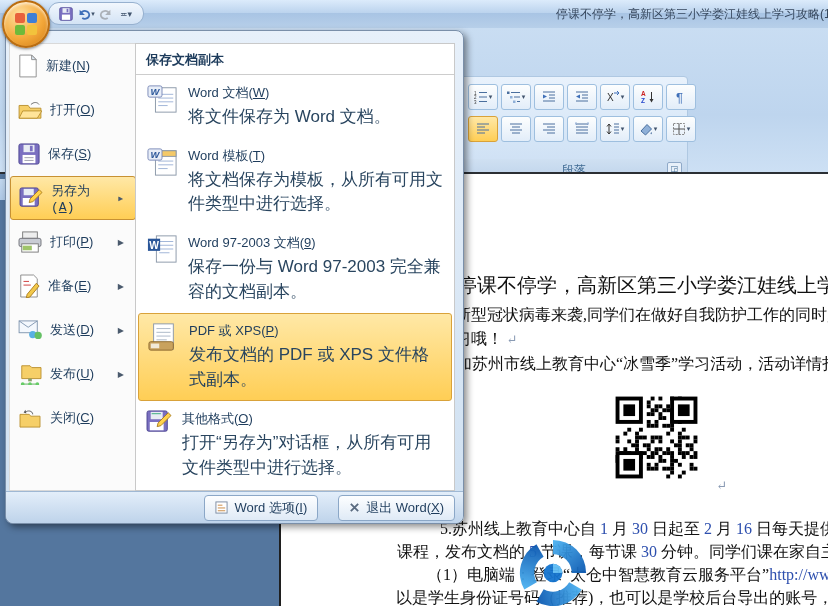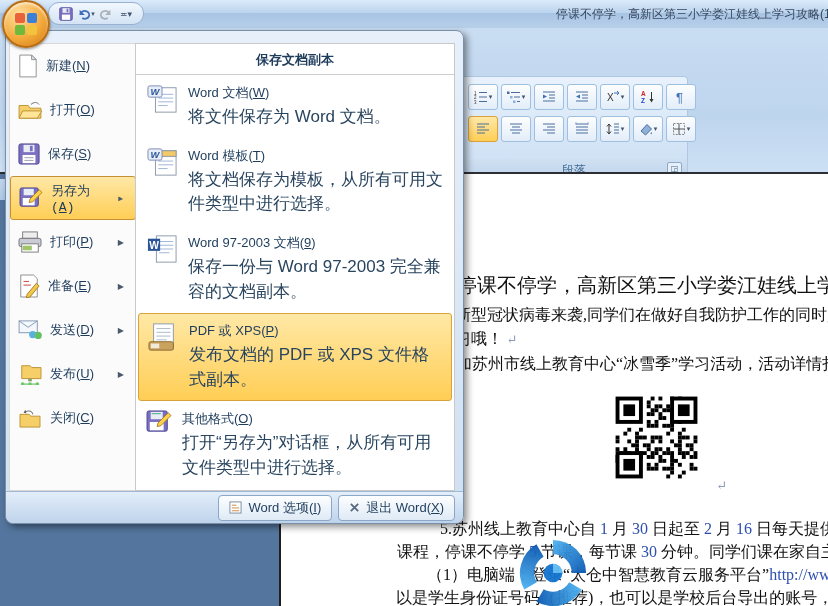--- a/index.html
+++ b/index.html
@@ -68,30 +68,30 @@
     background:linear-gradient(#e7f0fa,#cfe0f1);box-shadow:3px 3px 7px rgba(0,0,0,.45);}
   .menu-left{position:absolute;left:3px;top:12px;width:126px;height:446px;background:#fbfbfb;
     border:1px solid #d9d9d9;}
   .mitem{height:44px;display:flex;align-items:center;gap:8px;padding:0 12px 0 8px;box-sizing:border-box;}
   .mitem .mlabel{font-size:13px;color:#1e3c5c;flex:1;}
   .mitem .arr{font-size:8px;color:#4a5a6d;}
   .mitem.sel{background:linear-gradient(#ffe8a6,#ffce55);border:1px solid #c79133;border-radius:3px;font-family:Liberation Mono, monospace;}
   .menu-right{position:absolute;left:129px;top:12px;width:318px;height:446px;background:#ffffff;
     border:1px solid #c9c9c9;overflow:hidden;}
   .smenu-header{font-size:13px;font-weight:bold;color:#1e3c5c;padding:7px 10px 5px 10px;
-    border-bottom:1px solid #cdcdcd;text-align:center;}
+    border-bottom:1px solid #cdcdcd;}
   .sitem{display:flex;gap:10px;padding:8px 8px;align-items:flex-start;margin:1px 2px;}
   .sitem .stext{flex:1;}
   .sitem .stitle{font-size:13px;font-weight:normal;color:#1e3c5c;margin-bottom:3px;}
   .sitem .sdesc{font-size:17px;color:#29455f;line-height:1.45;}
   .sitem.hl{background:linear-gradient(#ffe8a6,#ffce55);border:1px solid #d9a23a;border-radius:3px;}
   .menu-footer{position:absolute;left:0;bottom:0;width:100%;height:32px;box-sizing:border-box;
     border-top:1px solid #9fb8d4;border-radius:0 0 8px 8px;
     background:linear-gradient(#e3eefa,#bed3ea);display:flex;justify-content:flex-end;
-    align-items:center;gap:6px;padding:0 8px;}
+    align-items:center;gap:20px;padding:0 8px;}
   .fbtn{display:inline-flex;align-items:center;gap:6px;font-size:13px;color:#1e3c5c;
     background:linear-gradient(#fdfeff,#dfeaf6);border:1px solid #8ba7c7;border-radius:4px;
     padding:3px 10px;}
   
   .office-btn{position:absolute;left:2px;top:0px;width:44px;height:44px;border-radius:50%;z-index:20;
     background:radial-gradient(circle at 35% 30%,#ffe1a0,#f4a93b 55%,#d07a12);
     border:2px solid #b96d12;box-shadow:0 1px 3px rgba(0,0,0,.5), inset 0 2px 3px rgba(255,255,255,.7);
     display:flex;align-items:center;justify-content:center;}
 </style>
 </head>
@@ -419,21 +419,21 @@
     <rect x="6" y="6" width="3" height="3" fill="#000"></rect>
     <rect x="18" y="4" width="7" height="7" fill="#000"></rect>
     <rect x="19" y="5" width="5" height="5" fill="#fff"></rect>
     <rect x="20" y="6" width="3" height="3" fill="#000"></rect>
     <rect x="4" y="18" width="7" height="7" fill="#000"></rect>
     <rect x="5" y="19" width="5" height="5" fill="#fff"></rect>
     <rect x="6" y="20" width="3" height="3" fill="#000"></rect>
   </svg>
 <span class="dline pilcrow qr-pilcrow">↵</span>
 <div class="dline dl4"><span>5.苏州线上教育中心自 </span><span class="num">1</span><span> 月 </span><span class="num">30</span><span> 日起至 </span><span class="num">2</span><span> 月 </span><span class="num">16</span><span> 日每天提供小学一至</span></div>
-<div class="dline dl5"><span>课程，停课不停学 </span><span class="num">5</span><span> 节课，每节课 </span><span class="num">30</span><span> 分钟。同学们课在家自主观看。登</span></div>
+<div class="dline dl5"><span>课程，发布文档的 </span><span class="num">5</span><span> 节课，每节课 </span><span class="num">30</span><span> 分钟。同学们课在家自主观看。登</span></div>
 <div class="dline dl6"><span>（1）电脑端：登录“太仓中智慧教育云服务平台”</span><span class="link">http://www.</span></div>
 <div class="dline dl7"><span>以是学生身份证号码（推荐)，也可以是学校后台导出的账号，原始密码</span></div>
 <svg id="swirl" viewBox="0 0 100 100">
   <defs>
       <linearGradient id="swg" x1="0" y1="0" x2="1" y2="1">
     <stop offset="0" stop-color="#4db3f2"></stop>
         <stop offset="1" stop-color="#0a57b0"></stop>
   </linearGradient>
     </defs>
   <g>

